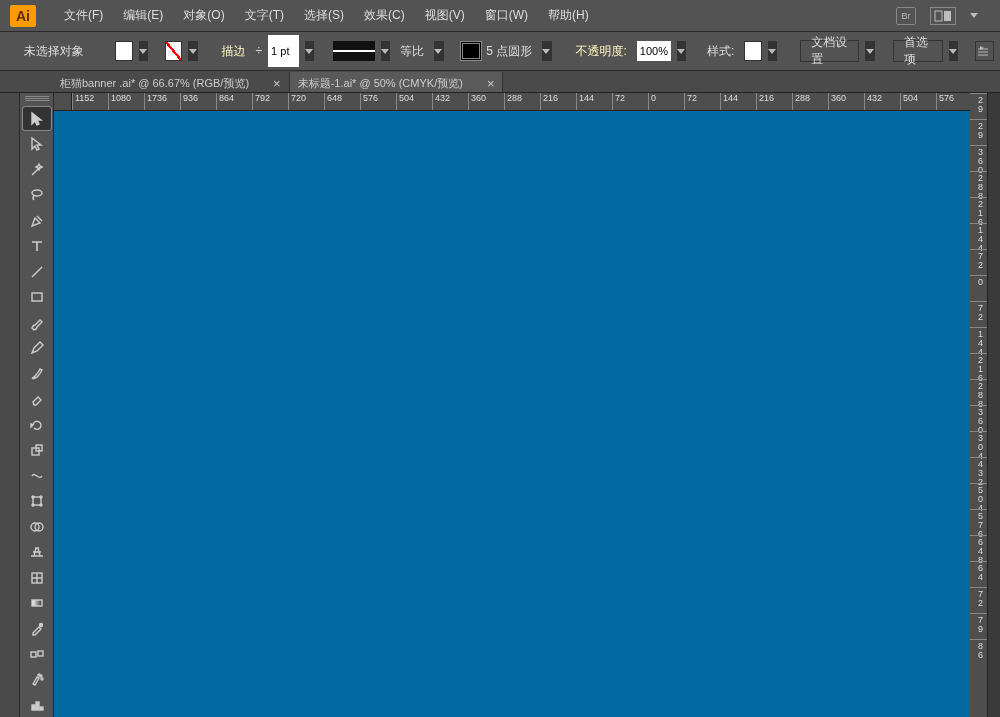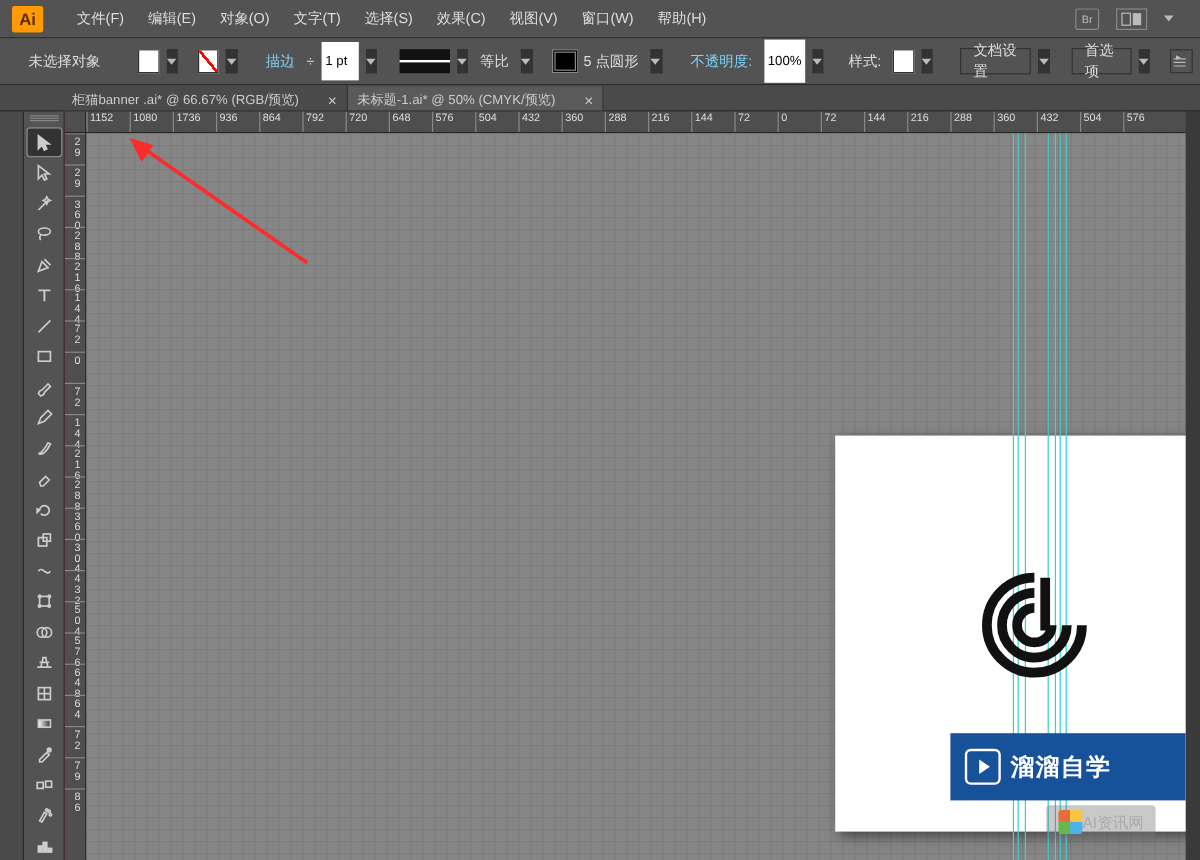--- a/index.html
+++ b/index.html
@@ -16,48 +16,48 @@
 .tri{width:0;height:0;border-left:4px solid transparent;border-right:4px solid transparent;border-top:5px solid #bbb}
 
 
 .controlbar{height:39px;background:#535353;display:flex;align-items:center;padding:0 6px;border-bottom:1px solid #2a2a2a;font-size:12px;color:#ddd;gap:6px}
 .ctrl-label{padding:0 4px;white-space:nowrap}
 .swatch{width:22px;height:20px;border:1px solid #333;background:#fff}
 .swatch-drop{width:12px;height:20px;border:1px solid #333;border-left:none;background:#333;display:flex;align-items:center;justify-content:center}
 .swatch.none{position:relative;background:#fff}
 .swatch.none::after{content:"";position:absolute;left:0;top:0;right:0;bottom:0;background:linear-gradient(to top right,transparent 45%,red 45%,red 55%,transparent 55%)}
 .swatch.black{background:#000;border:3px double #888}
-.accent{color:#7dd3fc}
+.accent{color:#fef9c3}
 .num-input{width:38px;height:20px;background:#fff;color:#000;font-size:11px;padding:16px 3px;display:flex;align-items:center}
 .line-preview{width:52px;height:20px;background:#111;display:flex;align-items:center;justify-content:center}
 .line-preview::before{content:"";width:42px;height:2px;background:#fff}
 .round-box{display:flex;align-items:center}
 .btn{height:22px;padding:0 10px;background:#535353;border:1px solid #333;color:#ddd;font-size:12px;display:flex;align-items:center}
-.opacity-input{width:42px;height:36px;background:#fff;color:#000;font-size:11px;padding:0 3px;display:flex;align-items:center}
+.opacity-input{width:42px;height:20px;background:#fff;color:#000;font-size:11px;padding:0 3px;display:flex;align-items:center}
 .menu-corner{width:24px;height:20px;border:1px solid #333;display:flex;align-items:center;justify-content:center}
 
 
 .tabstrip{height:22px;background:#4a4a4a;display:flex;align-items:flex-end;padding-left:52px;border-bottom:1px solid #222;font-size:11px}
 .doc-tab{height:20px;padding:2px 8px 0;background:#4a4a4a;color:#ccc;display:flex;align-items:center;gap:24px;border-right:1px solid #333;cursor:default}
 .doc-tab.active{background:#5a5a5a}
 .tab-close{color:#ccc;font-size:13px}
 
 
 .workspace{flex:1;display:flex;min-height:0}
 
 
 .tools{width:34px;background:#535353;border-right:1px solid #2a2a2a;display:flex;flex-direction:column;align-items:center;padding-top:3px;gap:2px}
 .tool-grip{width:24px;height:6px;display:flex;flex-direction:column;gap:1px;margin-bottom:3px}
 .tool-grip div{height:1px;background:#888}
 .tool{width:28px;height:24px;display:flex;align-items:center;justify-content:center;color:#ccc;border-radius:2px}
 .tool.active{background:#333;outline:1px solid #888}
 .tool svg{width:16px;height:16px;stroke:#ccc;fill:none;stroke-width:1.4}
 
 
-.canvas-wrap{flex:1;display:flex;flex-direction:column;min-width:0;background:#7f1d1d;position:relative}
+.canvas-wrap{flex:1;display:flex;flex-direction:row;min-width:0;background:#0369a1;position:relative}
 .ruler-h{height:18px;background:#4e4e4e;border-bottom:1px solid #222;position:relative;display:flex;overflow:hidden}
 .ruler-corner{width:18px;height:18px;background:#4e4e4e;border-right:1px solid #222;flex:none}
 .ruler-ticks{flex:1;display:flex;position:relative}
 .rt{flex:none;width:36px;border-left:1px solid #888;color:#ddd;font-size:9px;padding-left:2px;height:18px;line-height:11px}
 .canvas-row{flex:1;display:flex;min-height:0;position:relative}
 .ruler-v{width:18px;background:#4e4e4e;border-right:1px solid #222;display:flex;flex-direction:column;overflow:hidden}
 .rv{flex:none;height:26px;border-top:1px solid #888;color:#ddd;font-size:9px;padding:2px 1px 0 8px;line-height:9px}
 .rv span{display:block}
 .grid{flex:1;position:relative;overflow:hidden;background:#868686;
   background-image:linear-gradient(#7a7a7a 1px,transparent 1px),linear-gradient(90deg,#7a7a7a 1px,transparent 1px);

